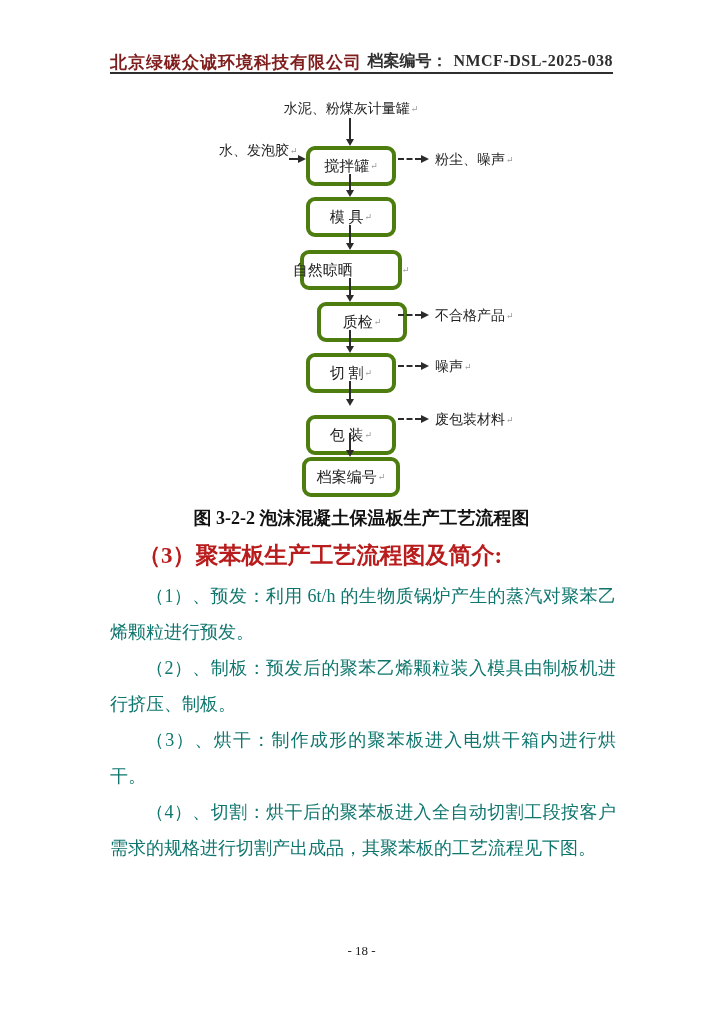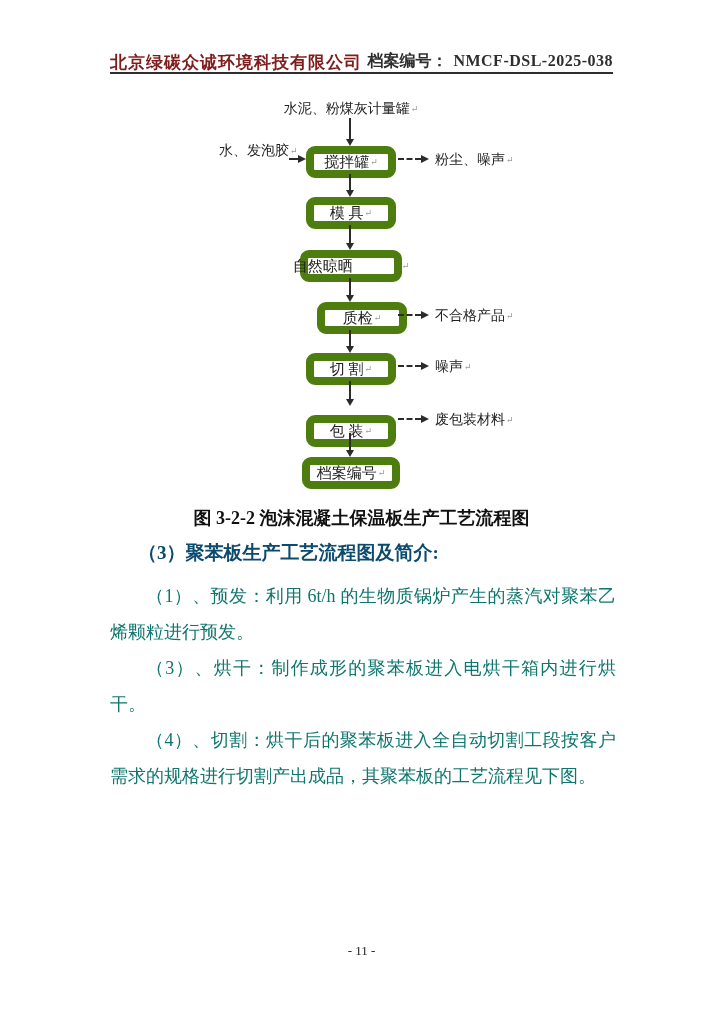--- a/index.html
+++ b/index.html
@@ -8,35 +8,35 @@
     font-family:"Liberation Serif","DejaVu Serif",serif;color:#1c1c1c;
   }
   
   .hdr-company{position:absolute;left:110px;top:51px;font-size:17px;font-weight:bold;color:#7f1d1d;letter-spacing:1px;}
   .hdr-right{position:absolute;right:110px;top:51px;font-size:16px;font-weight:bold;color:#2e2e2e;}
   .hdr-right .num{letter-spacing:0.5px;margin-left:6px;}
   .hdr-rule{position:absolute;left:110px;right:110px;top:72px;border-top:2px solid #2e2e2e;}
   
   .fc-label{position:absolute;font-size:14px;color:#222;white-space:nowrap;}
   .fnode{
-    position:absolute;box-sizing:border-box;height:32px;border:8px solid #4d7c0f;border-radius:9px;
+    position:absolute;box-sizing:border-box;height:40px;border:4px solid #4d7c0f;border-radius:9px;
     background:#fff;display:flex;align-items:center;justify-content:center;
     font-size:15px;color:#1f1f1f;white-space:nowrap;
   }
   .pmark{font-size:9px;color:#9a9a9a;margin-left:1px;vertical-align:1px;}
   .varrow{position:absolute;width:2px;background:#2b2b2b;}
   .varrow::after{content:"";position:absolute;left:-3.5px;bottom:-7px;
     border-left:4.5px solid transparent;border-right:4.5px solid transparent;border-top:7px solid #2b2b2b;}
   .harrow{position:absolute;height:0;border-top:2px solid #2b2b2b;}
   .harrow.dashed{border-top-style:dashed;}
   .harrow::after{content:"";position:absolute;right:-8px;top:-5px;
     border-top:4px solid transparent;border-bottom:4px solid transparent;border-left:8px solid #2b2b2b;}
   
   .caption{position:absolute;left:60px;right:60px;top:506px;text-align:center;font-size:18px;font-weight:bold;color:#111;}
-  .sec-head{position:absolute;left:138px;top:540px;font-size:19px;font-weight:bold;color:#0c4a6e;}
+  .sec-head{position:absolute;left:138px;top:540px;font-size:23px;font-weight:bold;color:#b91c1c;}
   .bodytext{position:absolute;left:110px;top:578px;width:506px;}
   .bodytext p{margin:0;font-size:18px;line-height:36px;text-indent:2em;text-align:justify;color:#0f766e;}
   .footer{position:absolute;left:0;right:0;top:943px;text-align:center;font-size:13px;color:#222;}
 </style>
 </head>
 <body>
 
 <div class="page">
 
   <div class="hdr-company">北京绿碳众诚环境科技有限公司</div>
@@ -118,19 +118,20 @@
   <div class="fnode" style="left:302px;top:457px;width:98px;">
     <span>档案编号</span>
       <span class="pmark">↵</span>
   </div>
 
   <div class="caption">图 3-2-2 泡沫混凝土保温板生产工艺流程图</div>
   <div class="sec-head">（3）聚苯板生产工艺流程图及简介:</div>
 
   <div class="bodytext">
     <p>（1）、预发：利用 6t/h 的生物质锅炉产生的蒸汽对聚苯乙烯颗粒进行预发。</p>
+    <p>（2）、制板：预发后的聚苯乙烯颗粒装入模具由制板机进行挤压、制板。</p>
     <p>（3）、烘干：制作成形的聚苯板进入电烘干箱内进行烘干。</p>
     <p>（4）、切割：烘干后的聚苯板进入全自动切割工段按客户需求的规格进行切割产出成品，其聚苯板的工艺流程见下图。</p>
   </div>
 
-  <div class="footer">- 11 -</div>
+  <div class="footer">- 18 -</div>
 
 </div>
 
 </body></html>

